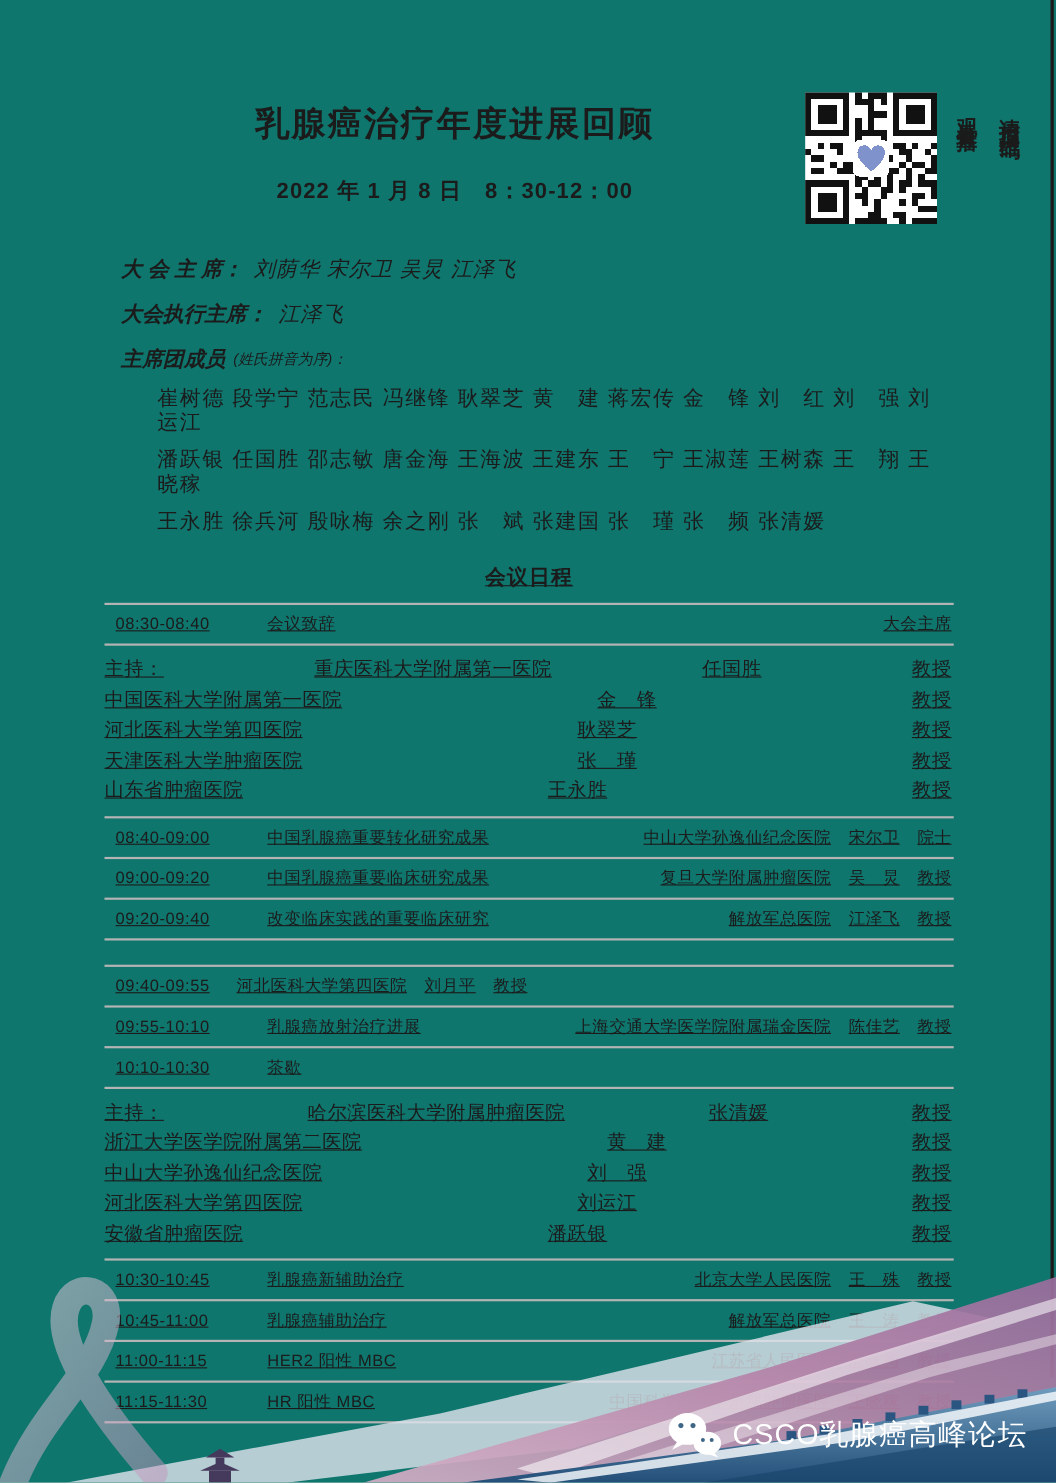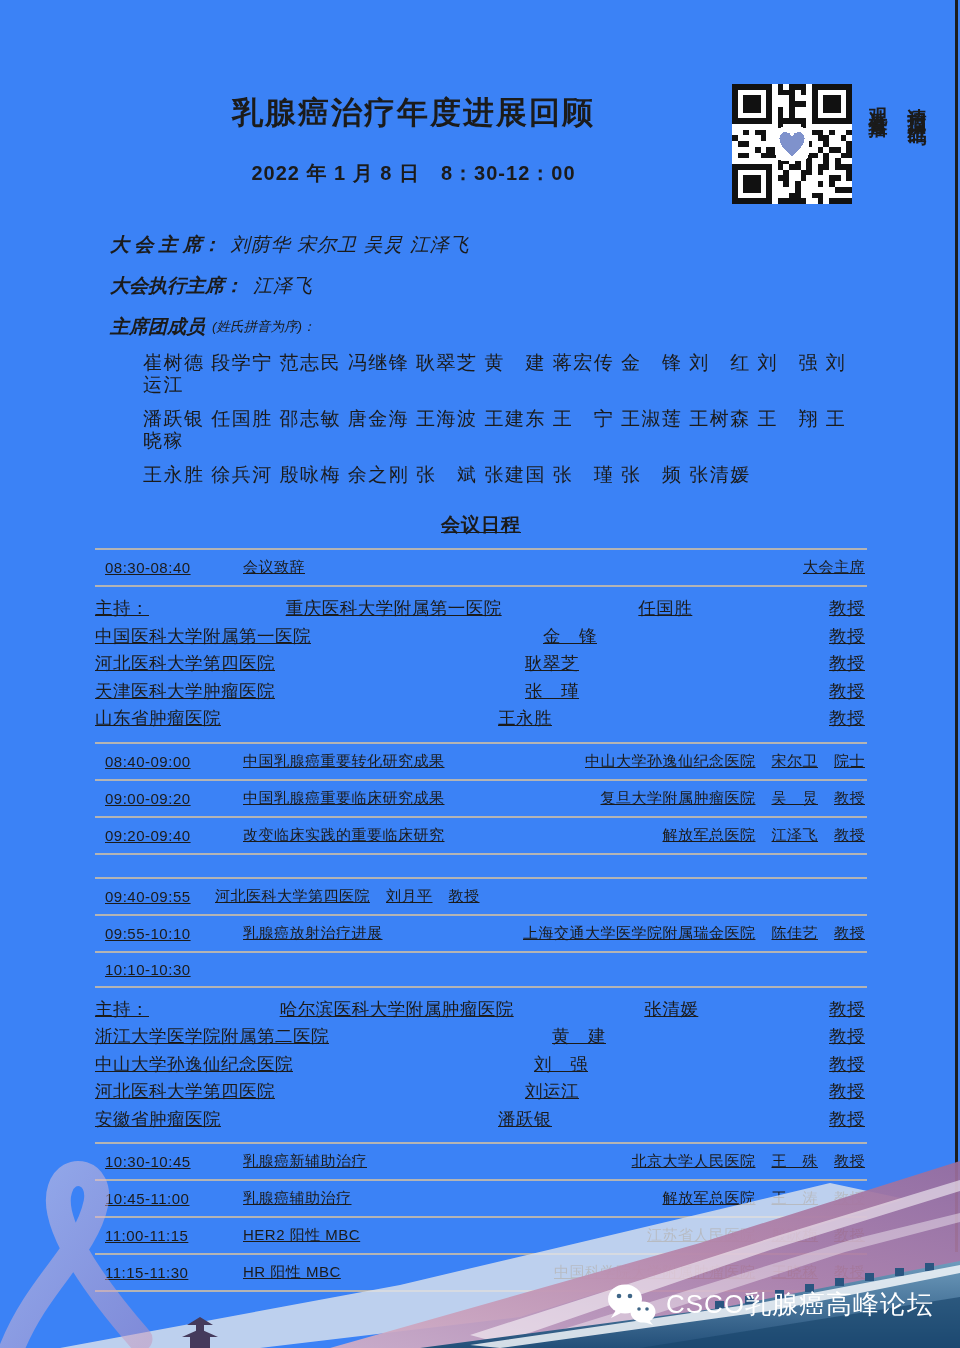--- a/index.html
+++ b/index.html
@@ -1,16 +1,16 @@
 <!DOCTYPE html>
 <html><head>
 <meta charset="utf-8">
 <style>
   html,body{margin:0;padding:0;background:#e8e8e8;}
-  .page{position:relative;width:960px;height:1348px;margin:0 auto;background:#3b82f6;
+  .page{position:relative;width:960px;height:1348px;margin:0 auto;background:#0f766e;
         font-family:"Liberation Sans","DejaVu Sans",sans-serif;color:#1b1b1b;overflow:hidden;}
   .page *{box-sizing:border-box;}
 
   
   .edge-line{position:absolute;top:0;right:2px;width:3px;height:1252px;background:#1c1c1c;z-index:1;}
 
   
   .header{display:flex;padding:80px 30px 0 95px;}
   .title-block{flex:1;text-align:center;padding-top:12px;}
   .main-title{font-size:31px;font-weight:bold;letter-spacing:2px;}
@@ -302,20 +302,21 @@
           <span class="session-topic">乳腺癌放射治疗进展</span>
           <span class="session-right">
             <span class="inst">上海交通大学医学院附属瑞金医院</span>
             <span class="name">陈佳艺</span>
             <span class="title">教授</span>
           </span>
         </div>
         <div class="hline"></div>
         <div class="session-row">
           <span class="session-time">10:10-10:30</span>
+          <span class="session-topic">茶歇</span>
           <span class="session-right"></span>
         </div>
         <div class="hline"></div>
         <div class="mod-block">
           <div class="mod-line">
             <span class="mod-label">主持：</span>
             <span class="inst">哈尔滨医科大学附属肿瘤医院</span>
             <span class="name">张清媛</span>
             <span class="title">教授</span>
           </div>

